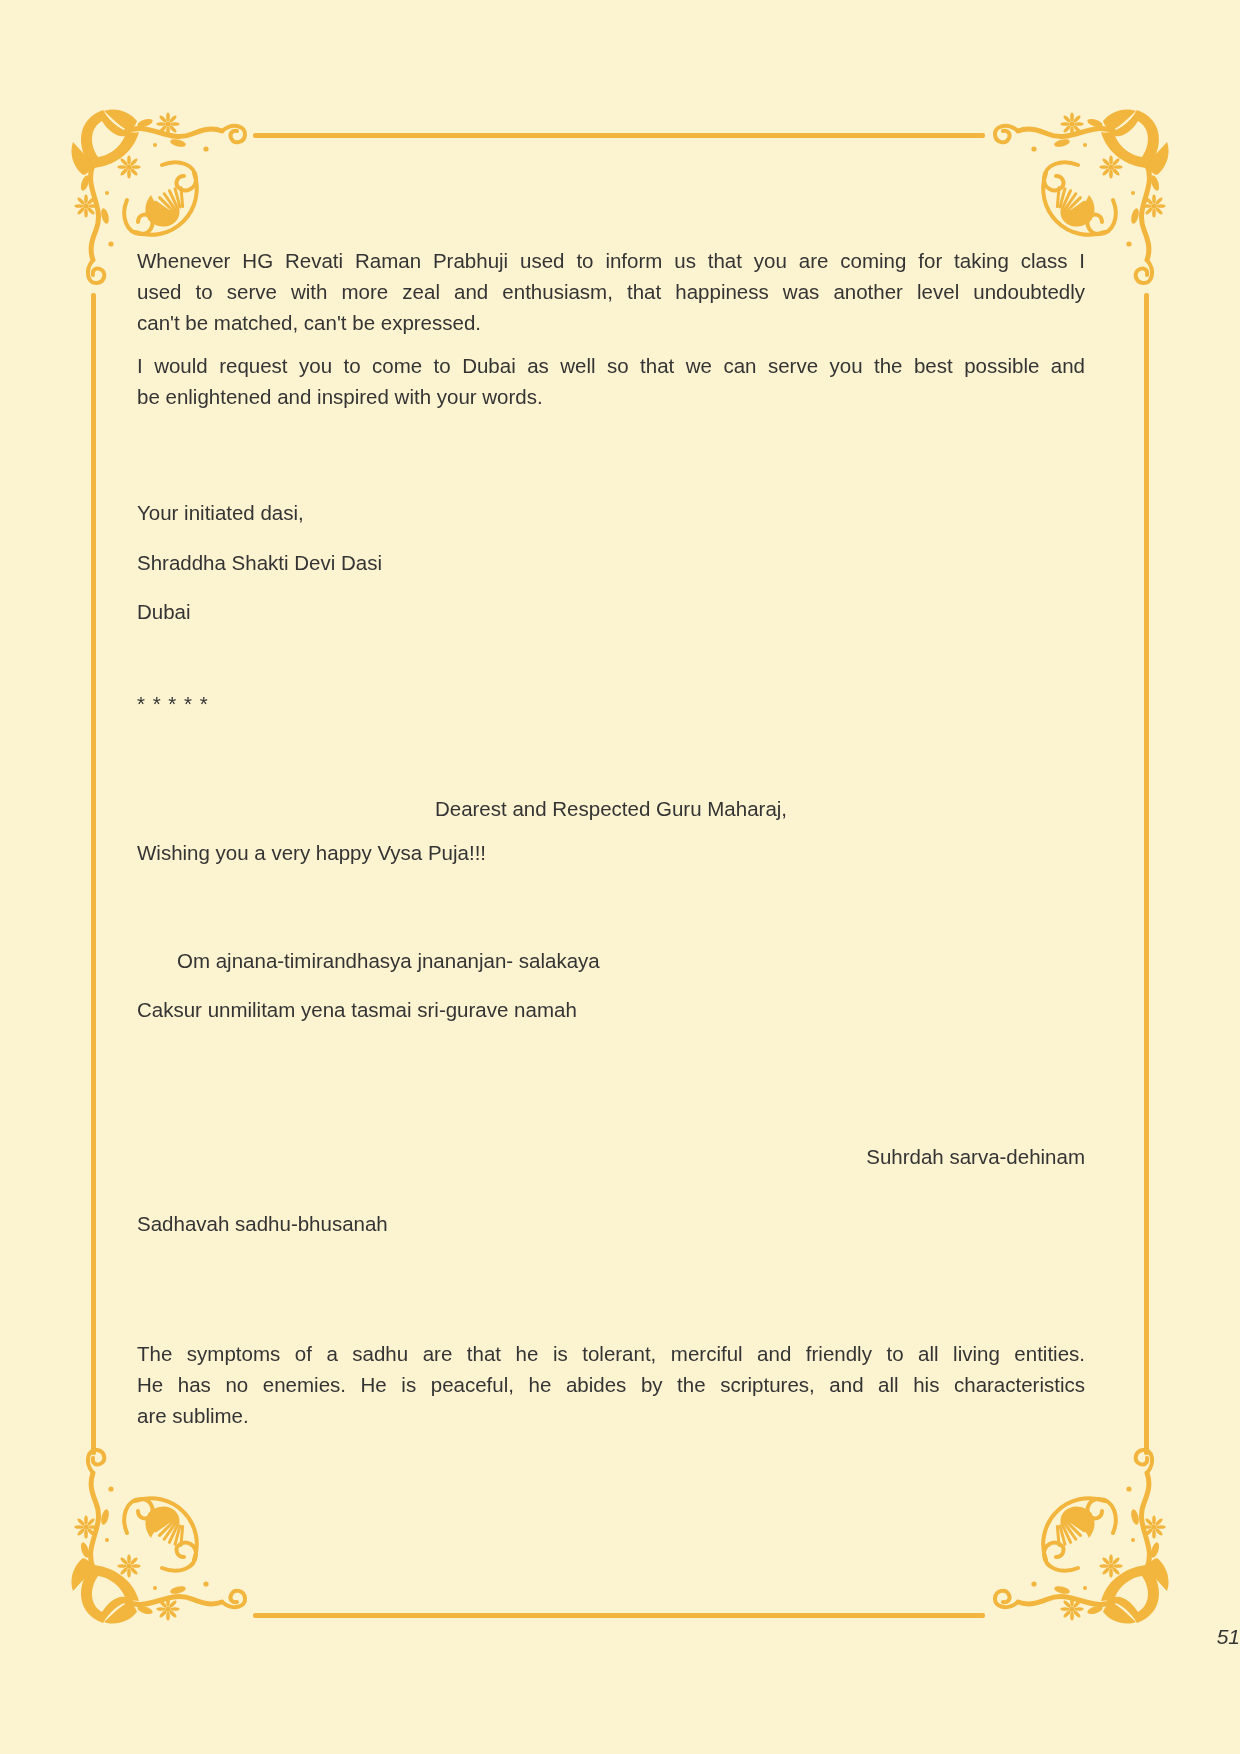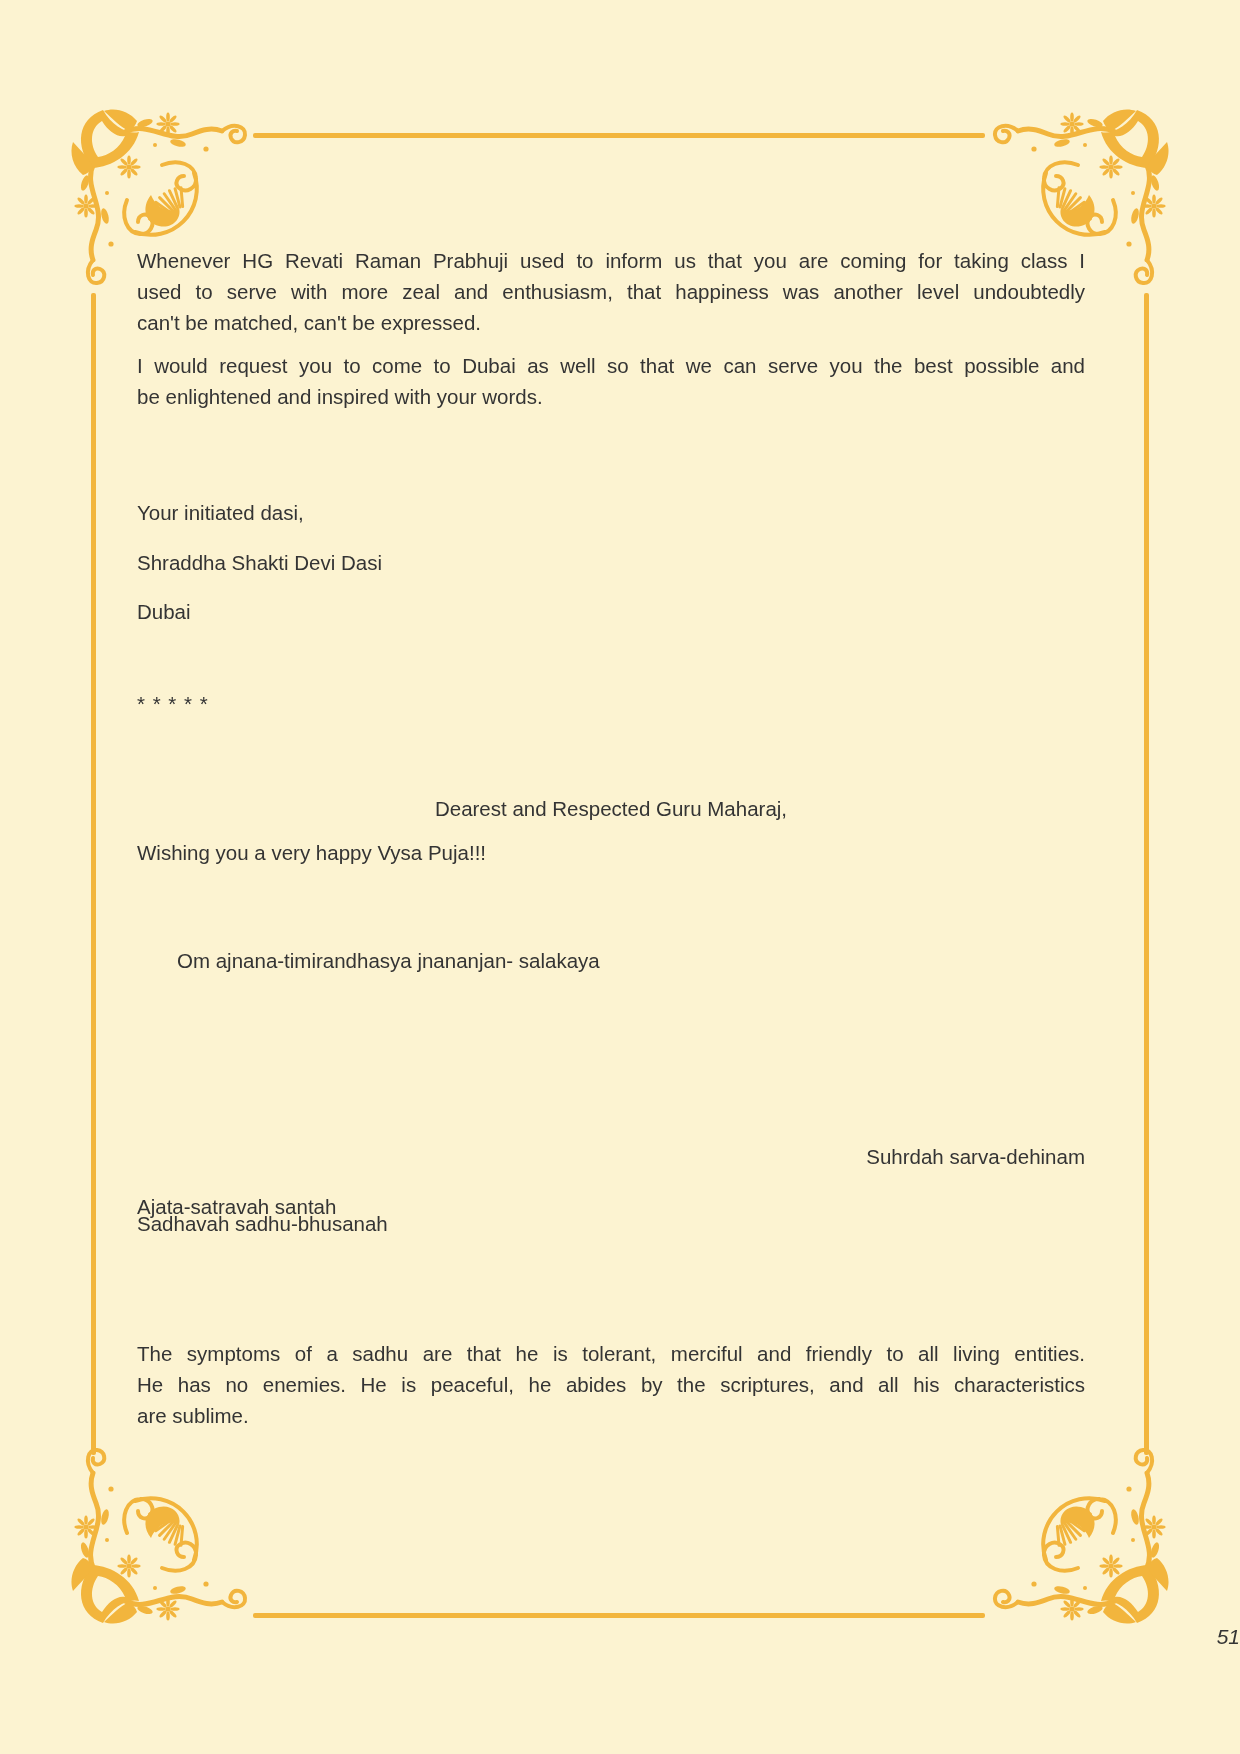--- a/index.html
+++ b/index.html
@@ -165,23 +165,23 @@
   <div class="tb b-sig1">Your initiated dasi,</div>
   <div class="tb b-sig2">Shraddha Shakti Devi Dasi</div>
   <div class="tb b-sig3">Dubai</div>
 
   <div class="tb b-sep">* * * * *</div>
 
   <div class="tb b-greet1">Dearest and Respected Guru Maharaj,</div>
   <div class="tb b-greet2">Wishing you a very happy Vysa Puja!!!</div>
 
   <div class="tb b-mantra1">Om ajnana-timirandhasya jnananjan- salakaya</div>
+  <div class="tb b-mantra2">Caksur unmilitam yena tasmai sri-gurave namah</div>
 
   <div class="tb b-verse2">Suhrdah sarva-dehinam</div>
-  <div class="tb b-verse3">Ajata-satravah santah</div>
   <div class="tb b-verse4">Sadhavah sadhu-bhusanah</div>
 
   <div class="tb b-translation">
     <div class="ln jl">The symptoms of a sadhu are that he is tolerant, merciful and friendly to all living entities.</div>
     <div class="ln jl">He has no enemies. He is peaceful, he abides by the scriptures, and all his characteristics</div>
     <div class="ln">are sublime.</div>
   </div>
 
   <div class="page-number">51</div>
 

